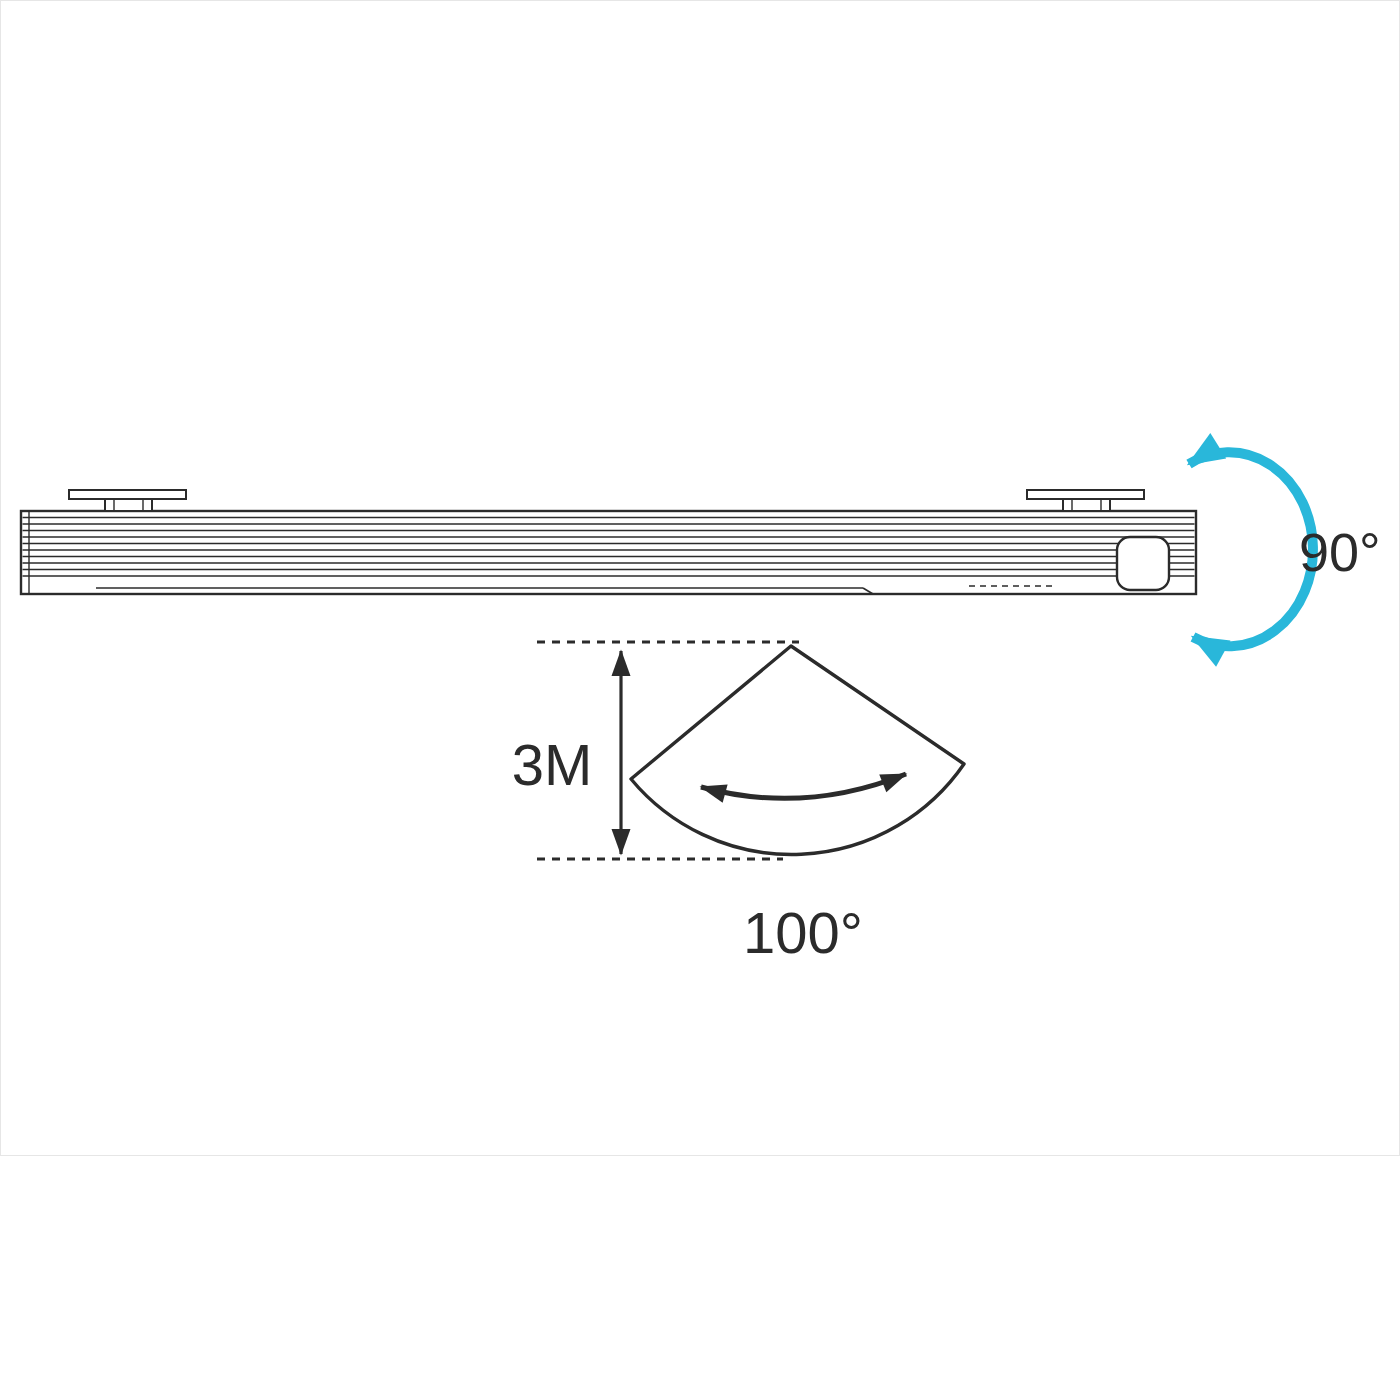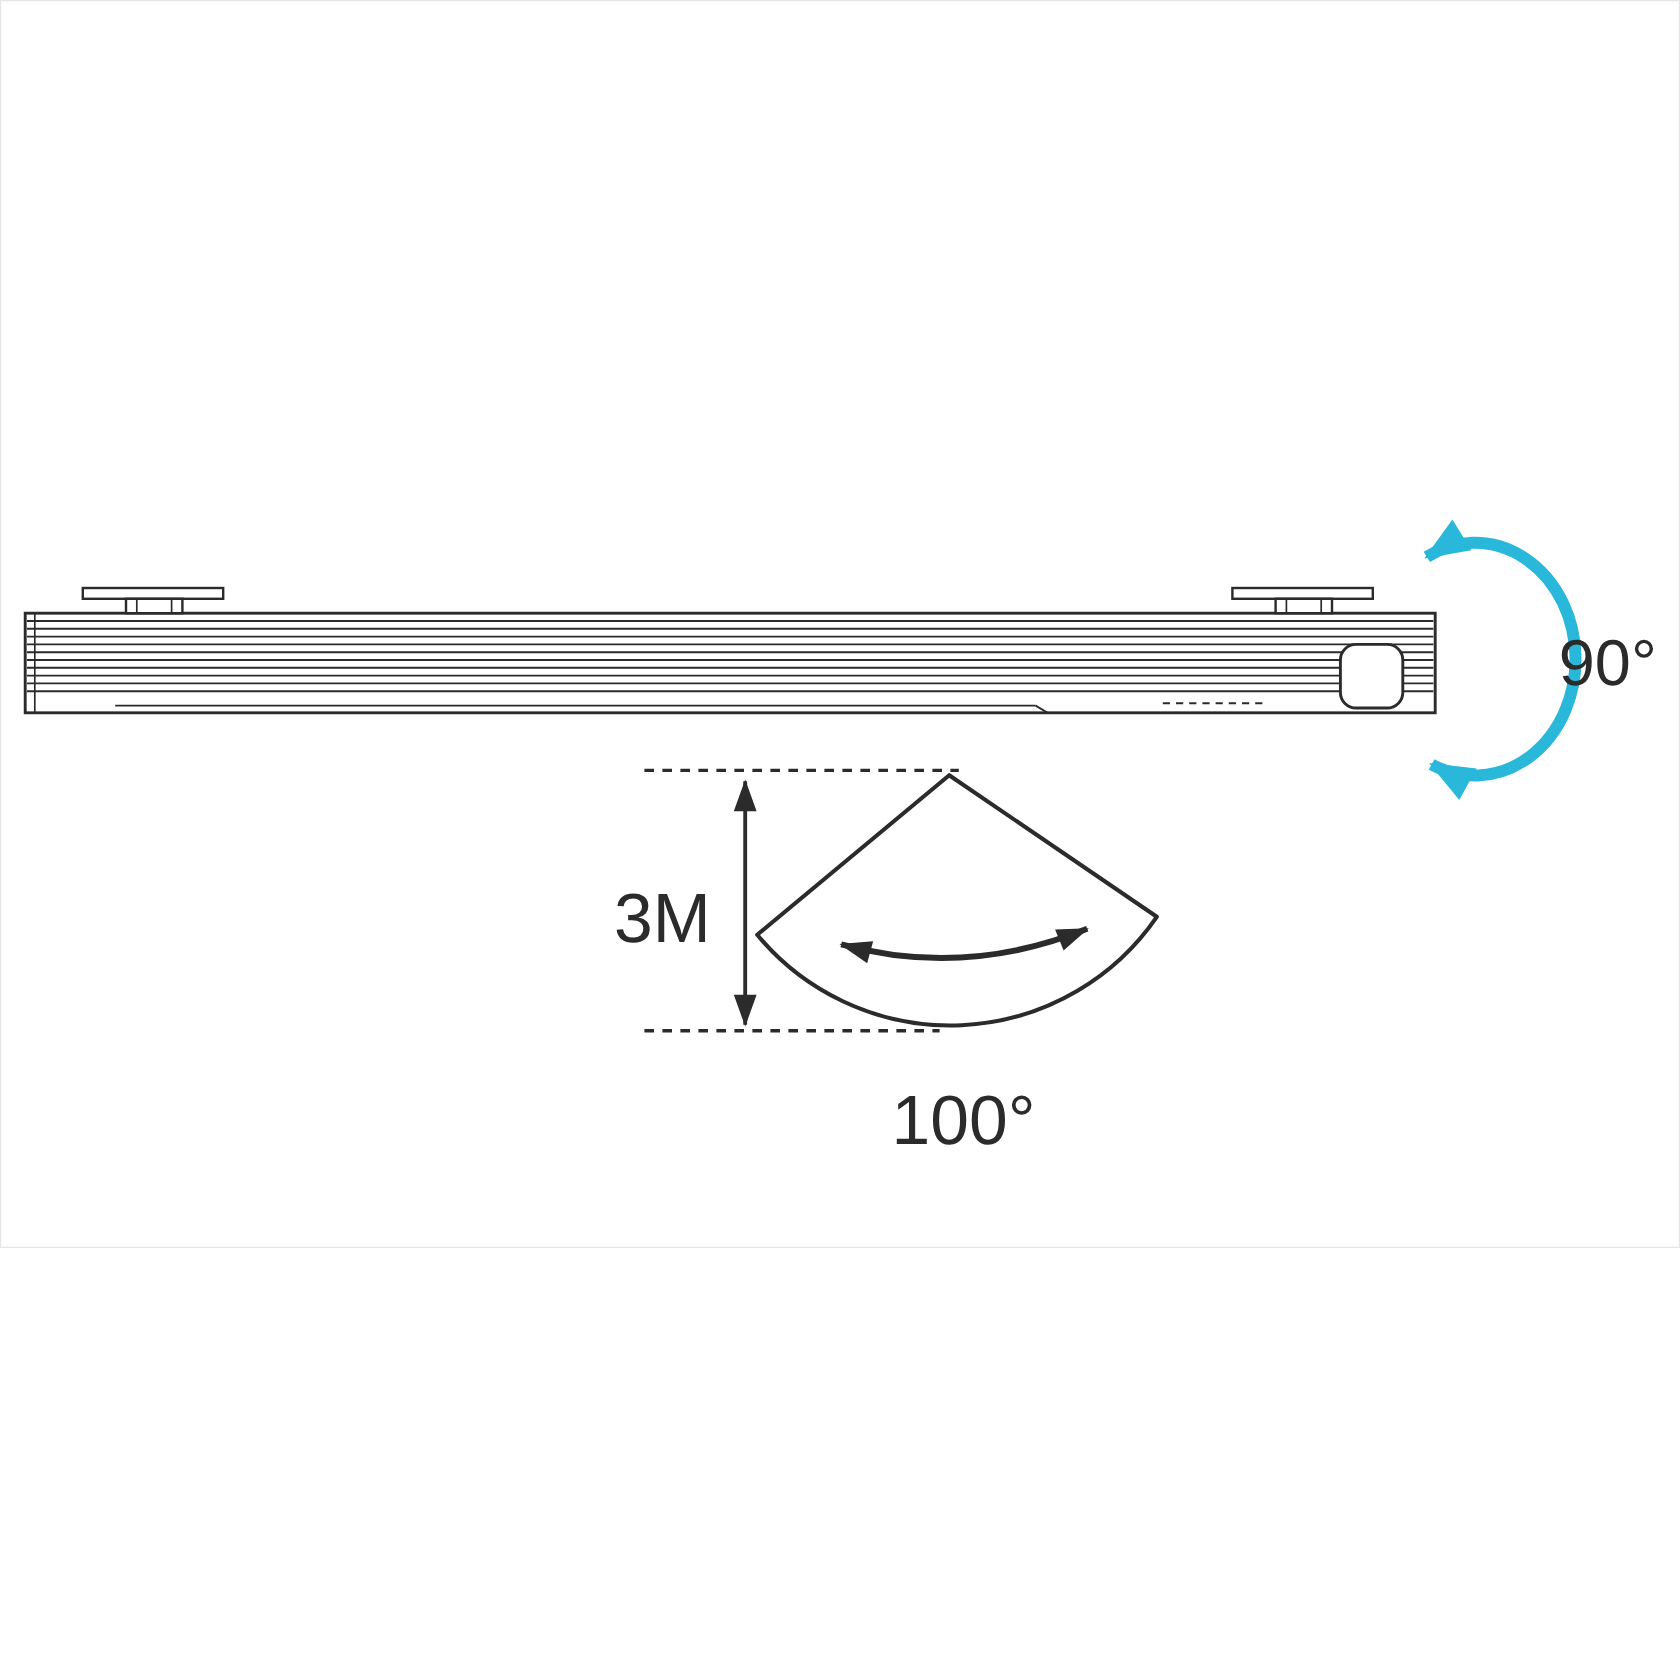--- a/index.html
+++ b/index.html
@@ -3,21 +3,21 @@
 <meta charset="utf-8">
 <style>
   html, body {
     margin: 0;
     padding: 0;
     background: #ffffff;
   }
   .canvas {
     position: relative;
     width: 1400px;
-    height: 1040px;
+    height: 1156px;
     background: #ffffff;
     border: 1px solid #e6e6e6;
     box-sizing: border-box;
     overflow: hidden;
   }
   svg {
     position: absolute;
     inset: 0;
     display: block;
   }

